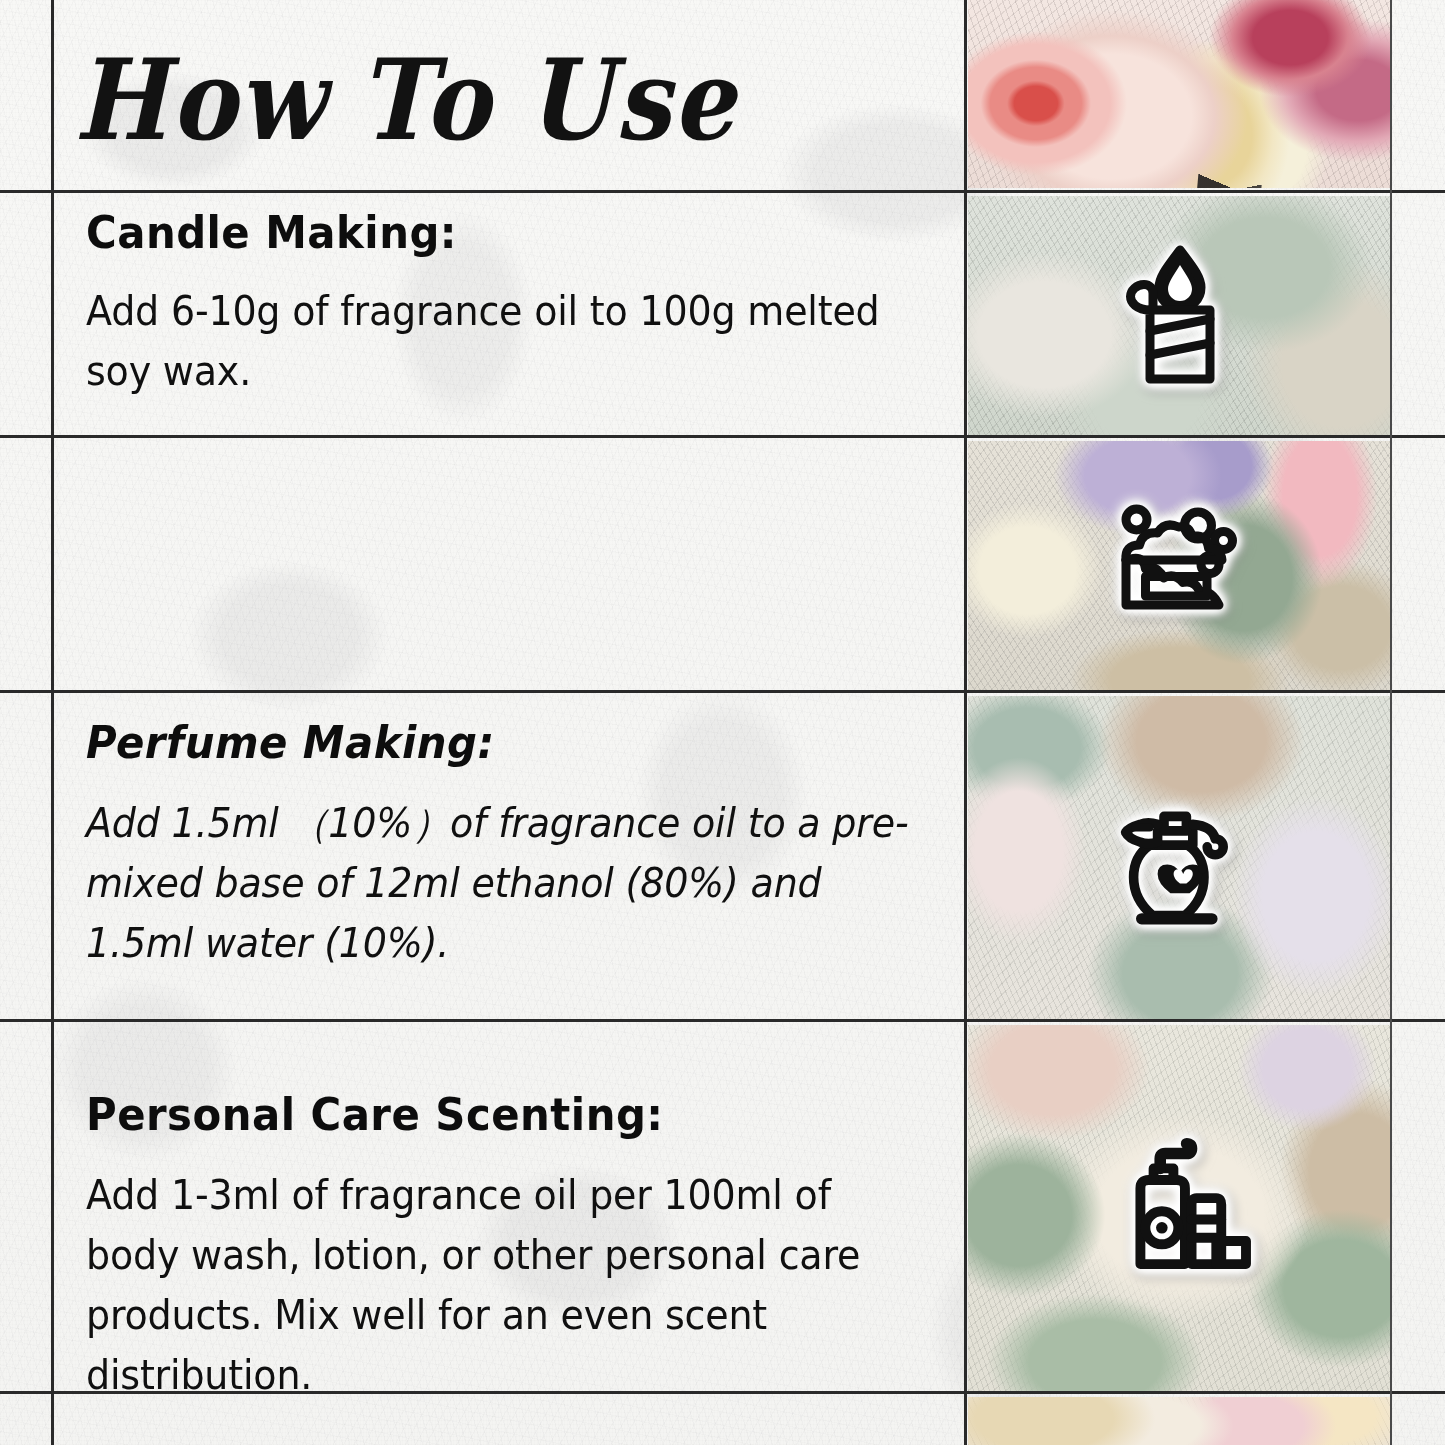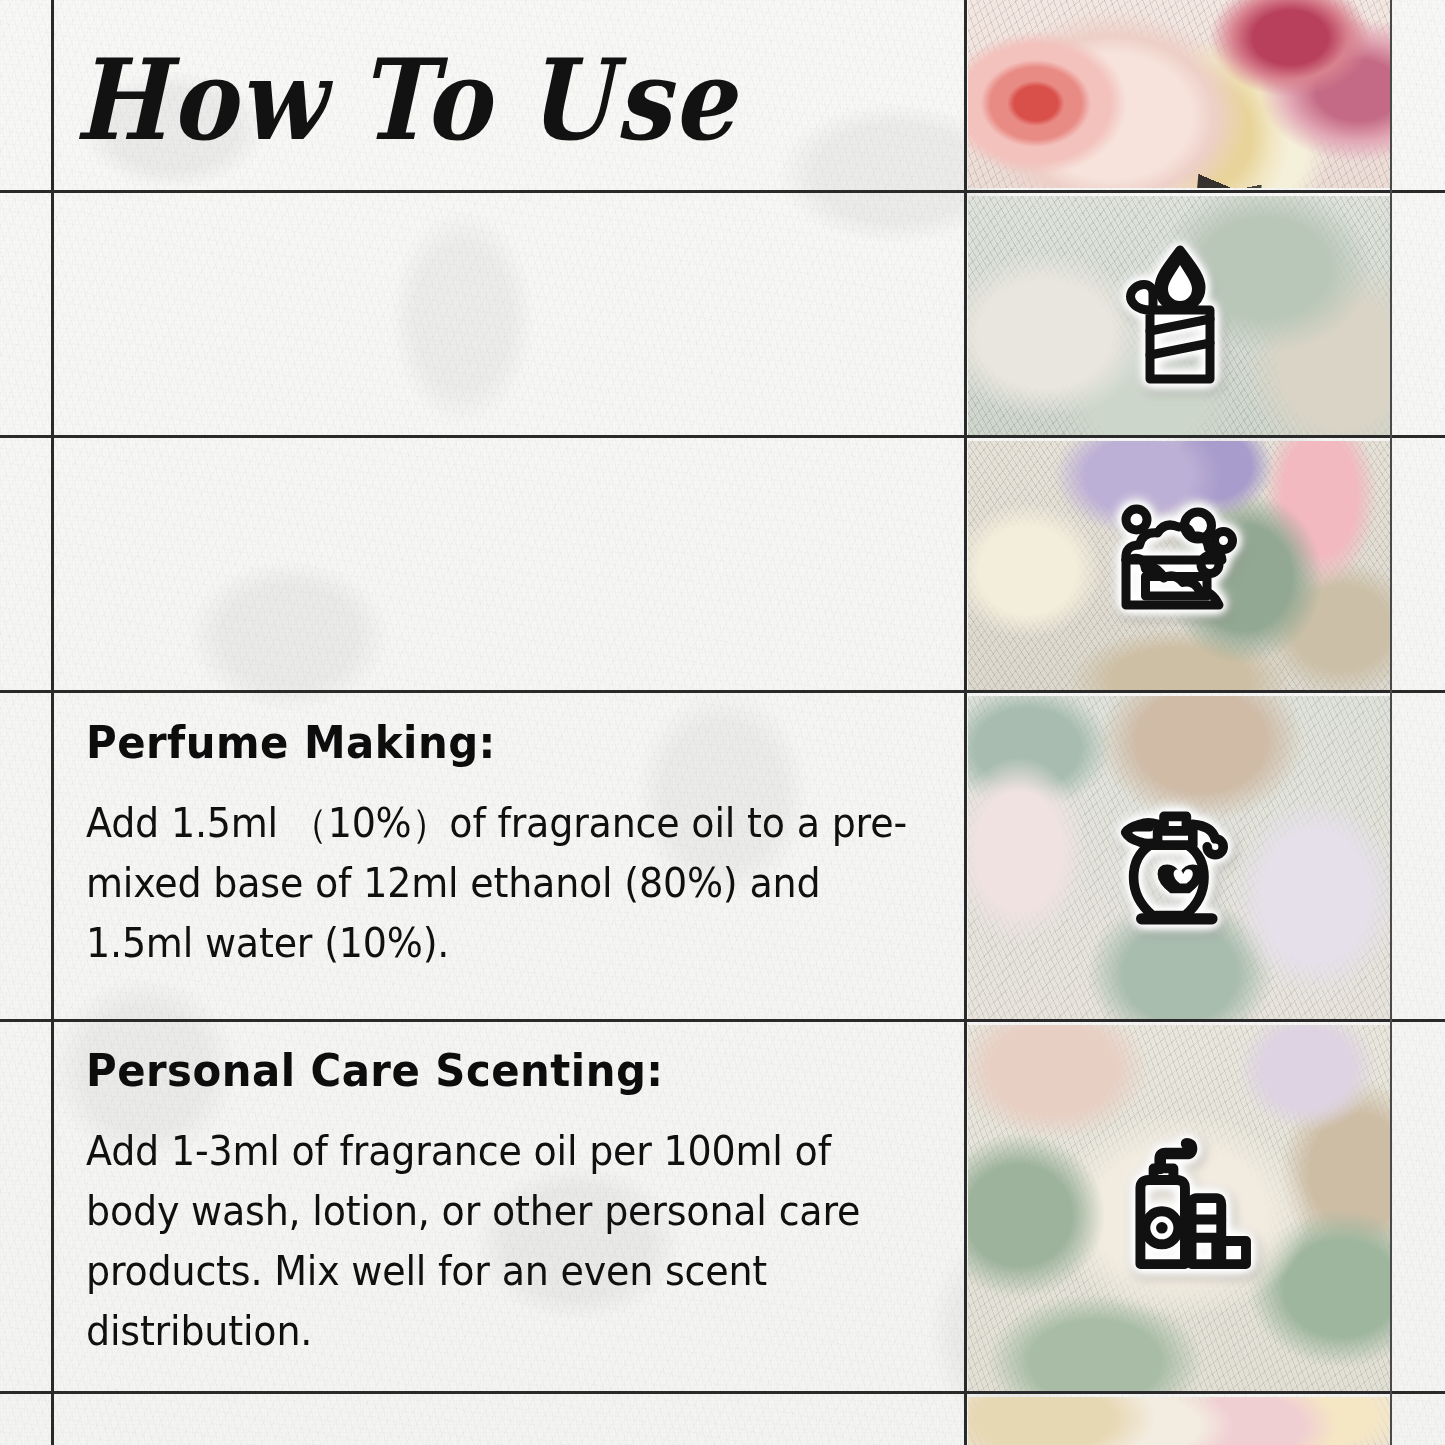--- a/index.html
+++ b/index.html
@@ -191,20 +191,24 @@
         <path d="M50 6 C41 18 36 24 36 31 a14 14 0 0 0 28 0 c0-7-5-13-14-25 z" fill="#111"></path>
         <path d="M50 16 C45 24 42 28 42 32 a8 8 0 0 0 16 0 c0-4-3-8-8-16 z" fill="#fff" stroke="none"></path>
         <path d="M30 46 h40 v46 H30 z M30 46 c-9 0-13-5-13-9 s4-8 9-8 c4 0 6 3 6 6 v11 z"></path>
         <path d="M30 60 L70 52"></path>
         <path d="M30 76 L70 68"></path>
       </svg>
     </div>
   </div>
   <div class="rightpad" style="top:196px;height:239px;"></div>
 
+  <div class="cell" style="top:206px;">
+    <h2>Candle Making:</h2>
+    <p style="margin-top:22px;">Add 6-10g of fragrance oil to 100g melted soy wax.</p>
+  </div>
 
   <div class="imgcell" style="top:441px;height:249px;">
     <div class="art art-soap"></div>
     <div class="icon-wrap">
       <svg viewBox="0 0 100 100" fill="none" stroke="#111" stroke-width="6" stroke-linejoin="round" stroke-linecap="round">
         <circle cx="21" cy="19" r="7"></circle>
         <circle cx="62" cy="23" r="9"></circle>
         <circle cx="79" cy="33" r="6"></circle>
         <circle cx="70" cy="49" r="6"></circle>
         <path d="M14 46 v30 h62 q-5-10-13-9 q-3-8-11-6 q-6-7-13-3 q-4-9-12-6 q-1-8-8-7 q-6 1-5 1 z"></path>
@@ -228,21 +232,21 @@
         <path d="M36 29 q-6-2-11 0 q-7 2-9 5 q2 4 9 6 q5 2 11 0"></path>
         <path d="M22 31 h9" stroke-width="5"></path>
         <path d="M44 72 q-8-6-8-12 q0-6 6-6 q5 0 8 5 q3-5 8-5 q6 0 6 6 q0 6-8 12 z" fill="#111" stroke="none"></path>
         <path d="M50 66 q-4-3-4-6 q0-3 3-3 q2 0 3 3 q1-3 3-3 q3 0 3 3 q0 3-4 6 z" fill="#fff" stroke="none"></path>
         <circle cx="64" cy="57" r="2.6" fill="#111" stroke="none"></circle>
       </svg>
     </div>
   </div>
   <div class="rightpad" style="top:696px;height:323px;"></div>
 
-  <div class="cell" style="top:716px;">
+  <div class="cell" style="top:716px;font-style:italic;">
     <h2>Perfume Making:</h2>
     <p style="margin-top:24px;">Add 1.5ml （10%）of fragrance oil to a pre-mixed base of 12ml ethanol (80%) and 1.5ml water (10%).</p>
   </div>
 
   <div class="imgcell" style="top:1025px;height:366px;">
     <div class="art art-care"></div>
     <div class="icon-wrap" style="width:165px;height:165px;">
       <svg viewBox="0 0 100 100" fill="none" stroke="#111" stroke-width="6" stroke-linejoin="round" stroke-linecap="round">
         <path d="M26 84 V38 q0-5 5-5 h17 q5 0 5 5 v46 z"></path>
         <path d="M34 33 v-7 h12 v7"></path>
@@ -250,21 +254,21 @@
         <circle cx="39" cy="62" r="10"></circle>
         <circle cx="39" cy="62" r="3.5" fill="#111" stroke="none"></circle>
         <path d="M57 84 V48 q0-4 3-4 h12 q3 0 3 4 v36 z"></path>
         <path d="M57 57 h18 M57 68 h18"></path>
         <path d="M72 84 V70 h18 v14 z"></path>
       </svg>
     </div>
   </div>
   <div class="rightpad" style="top:1025px;height:366px;"></div>
 
-  <div class="cell" style="top:1044px;">
+  <div class="cell" style="top:1088px;">
     <h2>Personal Care Scenting:</h2>
     <p style="margin-top:24px;">Add 1-3ml of fragrance oil per 100ml of body wash, lotion, or other personal care products. Mix well for an even scent distribution.</p>
   </div>
 
   <div class="imgcell" style="top:1397px;height:48px;">
     <div class="art art-bottom"></div>
   </div>
   <div class="rightpad" style="top:1397px;height:48px;"></div>
 
   <div class="hrule" style="top:190px;"></div>

